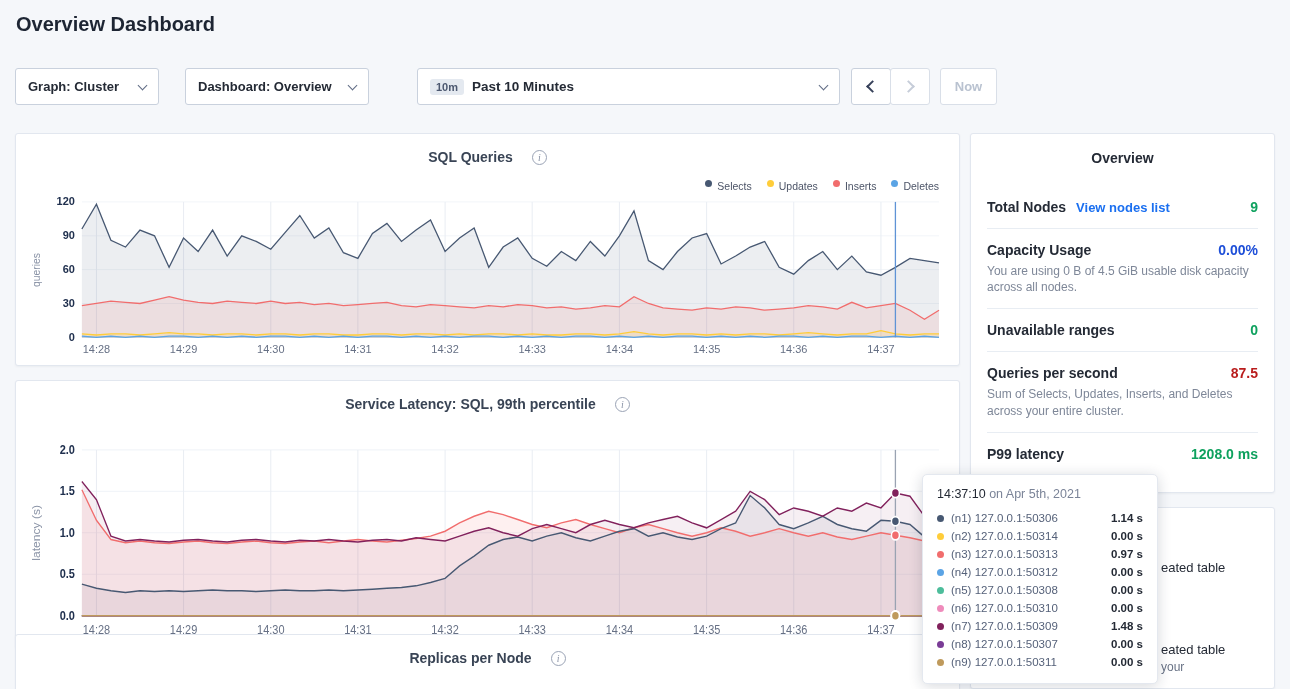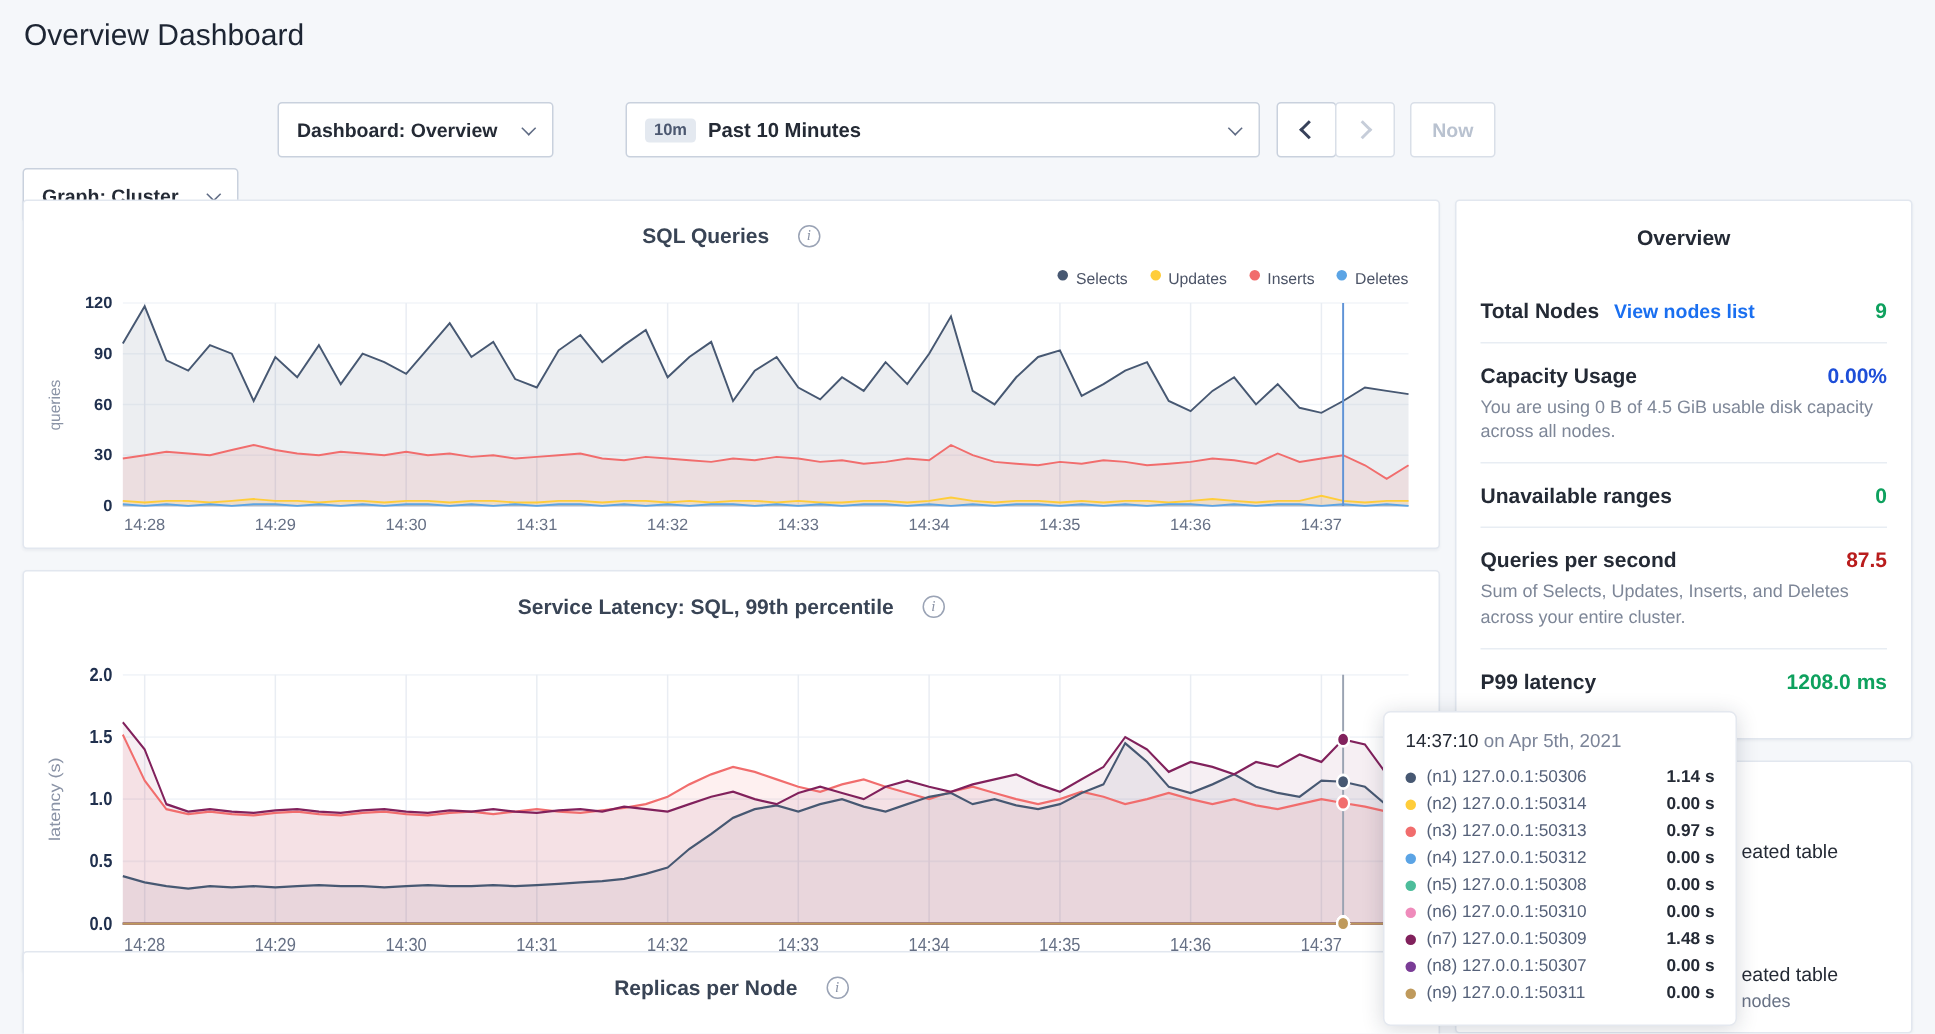--- a/index.html
+++ b/index.html
@@ -1,26 +1,26 @@
 <!DOCTYPE html>
 <html><head>
 <meta charset="utf-8">
 <style>
   * { margin:0; padding:0; box-sizing:border-box; }
   html,body { width:1290px; height:689px; overflow:hidden; background:#f5f7fa;
     font-family:"Liberation Sans", sans-serif; color:#242a35; position:relative; }
 
-  .page-title { position:absolute; left:16px; top:13px; font-size:20px; font-weight:400; color:#1d2533; }
+  .page-title { position:absolute; left:16px; top:13px; font-size:20px; font-weight:700; color:#1d2533; }
 
   
   .dd, .nav-btn { position:absolute; top:68px; height:37px; background:#fff;
     border:1px solid #c9d1dd; border-radius:3px; display:flex; align-items:center;
     font-size:13px; font-weight:600; color:#242a35; cursor:pointer; }
   .dd { padding:0 12px; gap:8px; }
-  #graph-dd { left:15px; width:144px;margin-top:44px; }
+  #graph-dd { left:15px; width:144px; }
   #dash-dd  { left:185px; width:184px; }
   #time-dd  { left:417px; width:423px; font-size:13.5px; font-weight:700; }
   .time-badge { background:#e4e9f0; border-radius:3px; padding:2px 6px; font-size:11px;
     font-weight:700; color:#4c5870; }
   .chev-down { width:7px; height:7px; border-right:1.6px solid #5f6b84; border-bottom:1.6px solid #5f6b84;
     transform:rotate(45deg); margin-left:auto; margin-top:-3px; }
   .nav-btn { justify-content:center; }
   #prev-btn { left:851px; width:40px; }
   #next-btn { left:890px; width:40px; }
   #now-btn  { left:940px; width:57px; color:#b9c2d0; border-color:#d9dfe8; cursor:default; font-weight:700; }
@@ -280,21 +280,21 @@
     <div class="srow-main">
       <span class="slabel">P99 latency</span>
       <span class="sval" style="color: rgb(14, 161, 94);">1208.0 ms</span>
     </div>
   </div>
 </section>
 
 <section class="panel" id="events-panel">
   <span class="frag" id="frag-1">eated table</span>
   <span class="frag" id="frag-2">eated table</span>
-  <span class="frag" id="frag-3">nodes</span>
+  <span class="frag" id="frag-3">your</span>
 </section>
 
 <div id="tooltip">
   <div class="tt-head">
     <span class="tt-time">14:37:10</span><span> on Apr 5th, 2021</span>
   </div>
   <div id="tt-rows">
       <div class="tt-row">
         <span class="tt-dot" style="background:#475872"></span>
         <span>(n1) 127.0.0.1:50306</span>

